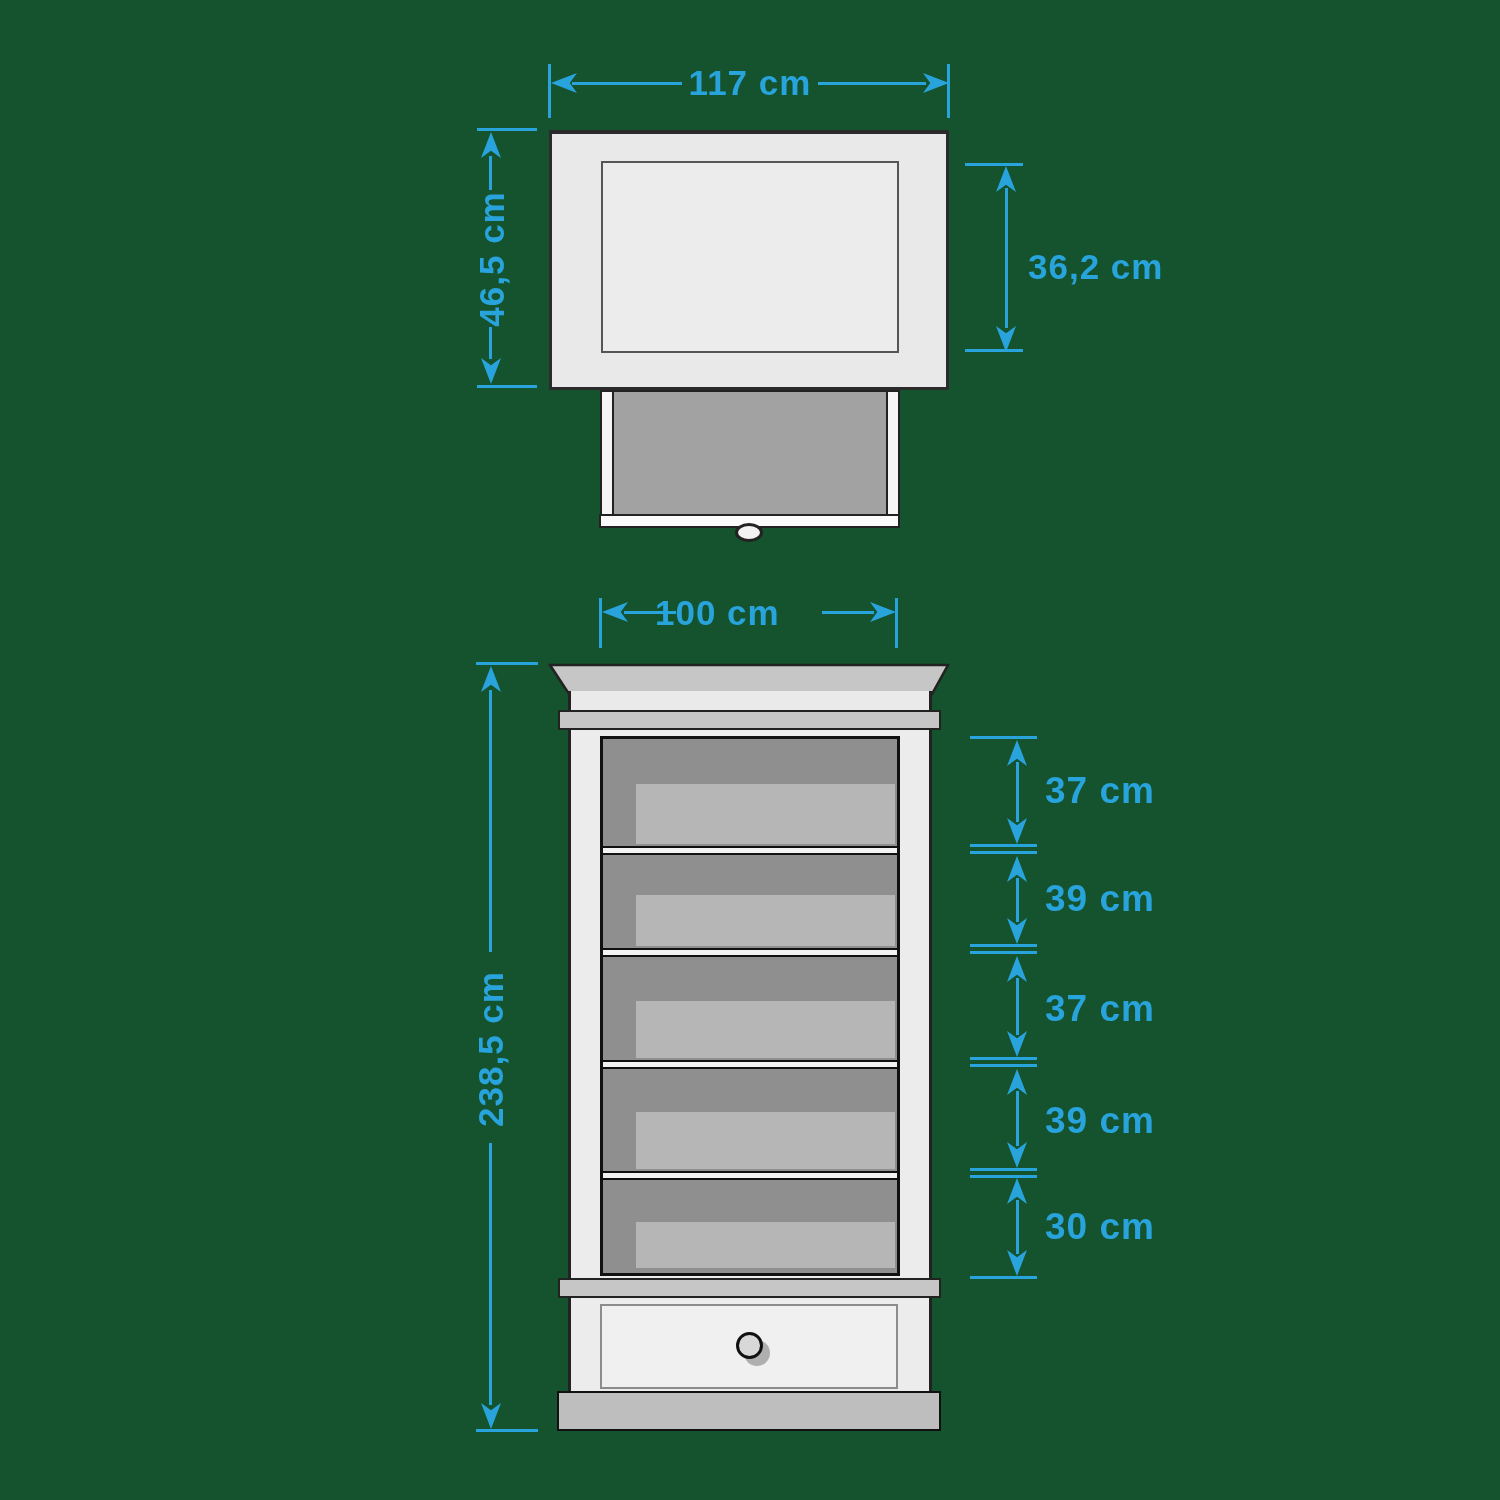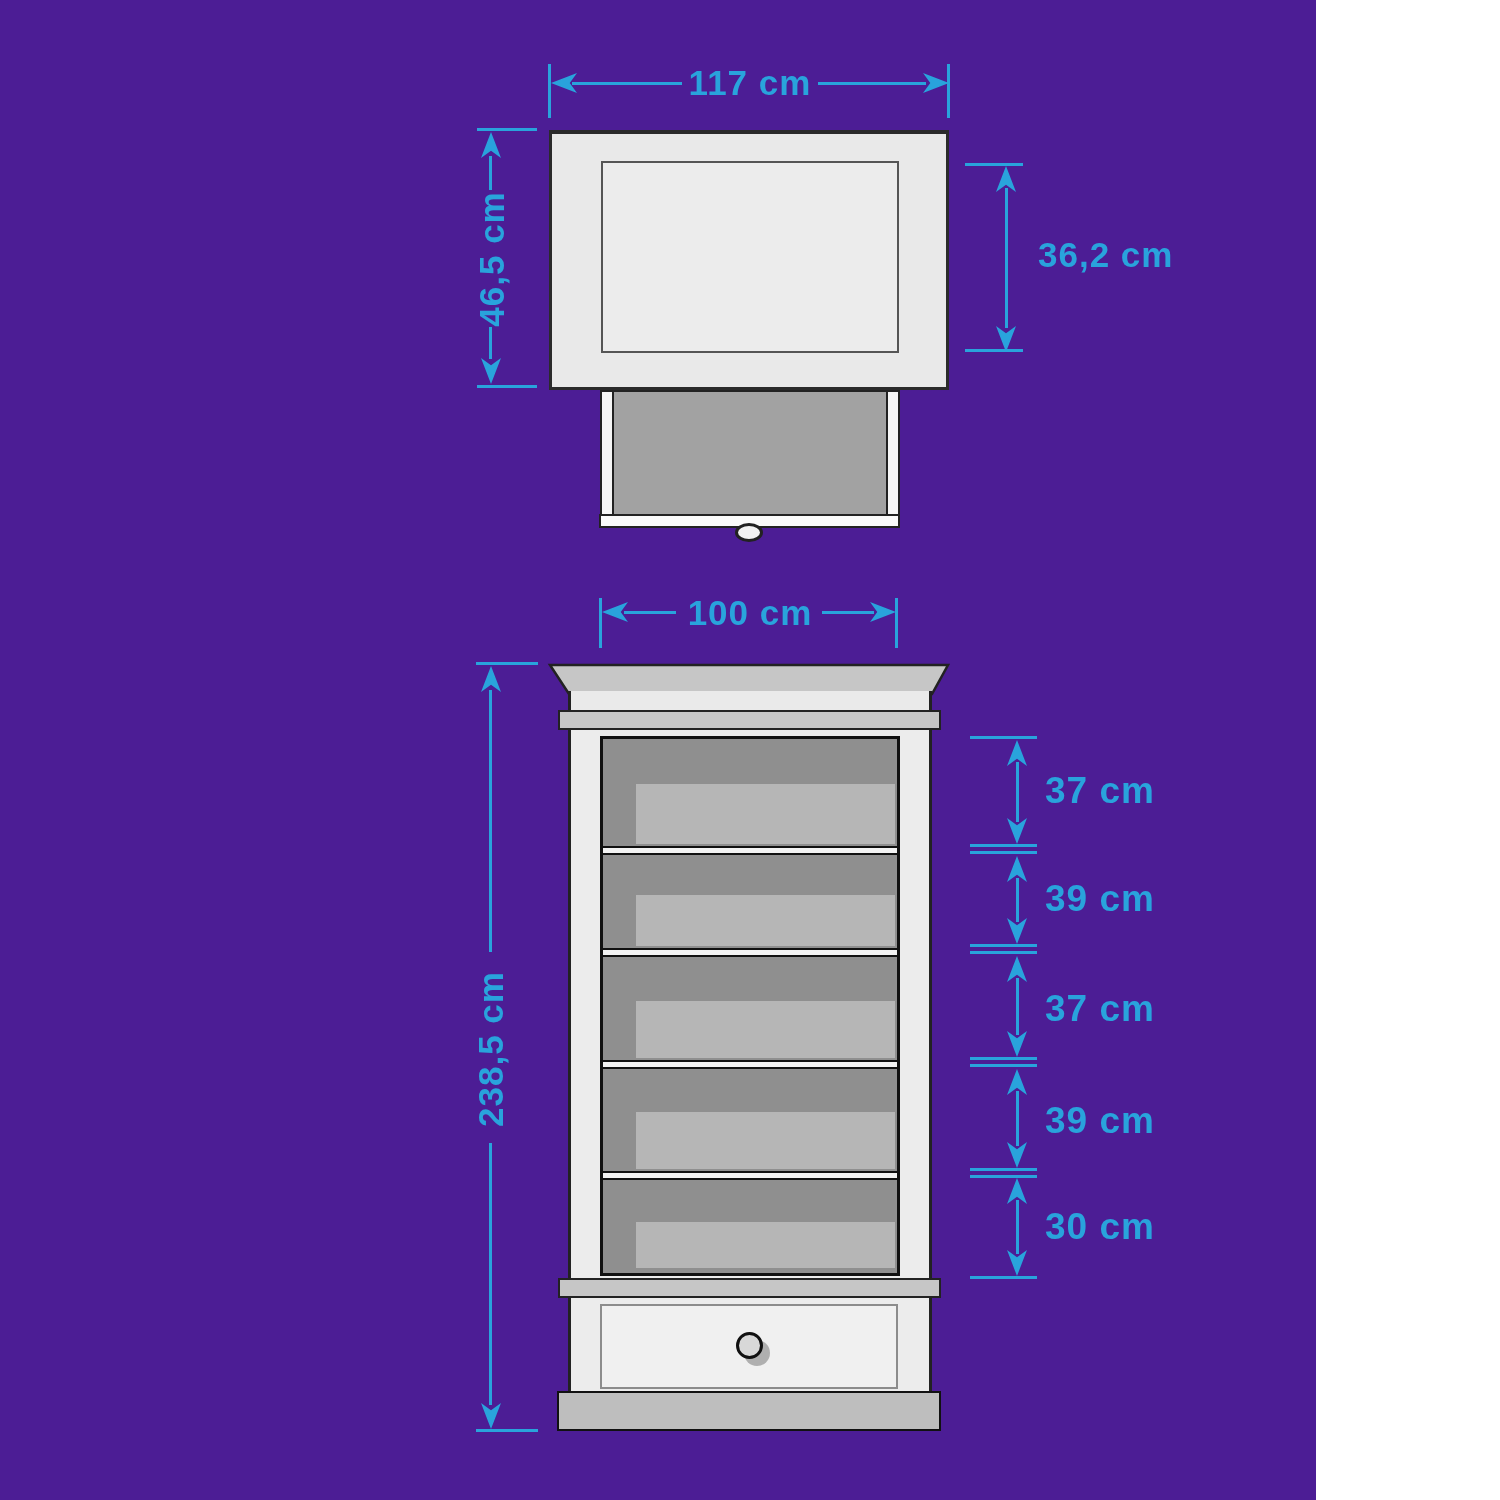--- a/index.html
+++ b/index.html
@@ -1,19 +1,19 @@
 <!DOCTYPE html>
 <html style="--accent: #29A3DC;"><head>
 <meta charset="utf-8">
 <style>
   html,body{margin:0;padding:0;background:#fff;}
   .canvas{
     position:relative;
-    width:1316px;height:1500px;
-    background:#4c1d95;
+    width:1500px;height:1500px;
+    background:#14532d;
     font-family:"Liberation Sans", sans-serif;
     overflow:hidden;
   }
   .abs{position:absolute;box-sizing:border-box;}
 
   
   .dimlabel{
     position:absolute;box-sizing:border-box;
     color:var(--accent,#29A3DC);
     font-weight:bold;font-size:35px;line-height:46px;
@@ -76,21 +76,21 @@
     <div class="dline-v" style="left:489px;top:327px;height:32px;"></div>
     <div class="ah down" style="left:481px;top:358px;"></div>
   </div>
 
   <div>
     <div class="tick-h" style="left:965px;top:163px;width:58px;"></div>
     <div class="tick-h" style="left:965px;top:349px;width:58px;"></div>
     <div class="ah up" style="left:996px;top:166px;"></div>
     <div class="dline-v" style="left:1005px;top:188px;height:140px;"></div>
     <div class="ah down" style="left:996px;top:326px;"></div>
-    <div class="dimlabel" style="left:1028px;top:232px;margin-left:10px;">36,2 cm</div>
+    <div class="dimlabel" style="left:1028px;top:244px;">36,2 cm</div>
   </div>
 
   <div>
 
     <div class="abs" style="left:568px;top:728px;width:364px;height:665px;background:#ECECEC;border-left:3px solid #222;border-right:3px solid #222;"></div>
 
     <svg class="abs" style="left:545px;top:662px;" width="410" height="36" viewBox="0 0 410 36">
       <polygon points="5,3 403,3 387,32 24,32" fill="#C6C6C6" stroke="#222" stroke-width="2.5"></polygon>
     </svg>
 
@@ -117,21 +117,21 @@
     <div class="abs" style="left:736px;top:1332px;width:27px;height:27px;background:#D8D8D8;border:3px solid #111;border-radius:50%;"></div>
 
     <div class="abs" style="left:557px;top:1391px;width:384px;height:40px;background:#BEBEBE;border:2.5px solid #111;"></div>
   </div>
 
   <div>
     <div class="tick-v" style="left:599px;top:598px;height:50px;"></div>
     <div class="tick-v" style="left:895px;top:598px;height:50px;"></div>
     <div class="ah left" style="left:602px;top:602px;"></div>
     <div class="dline-h" style="left:624px;top:611px;width:52px;"></div>
-    <div class="dimlabel" style="left:655px;top:590px;width:190px;text-align:center;">100 cm</div>
+    <div class="dimlabel" style="left:655px;top:590px;width:190px;text-align:left;">100 cm</div>
     <div class="dline-h" style="left:822px;top:611px;width:52px;"></div>
     <div class="ah right" style="left:870px;top:602px;"></div>
   </div>
 
   <div>
     <div class="tick-h" style="left:476px;top:662px;width:62px;"></div>
     <div class="tick-h" style="left:476px;top:1429px;width:62px;"></div>
     <div class="ah up" style="left:481px;top:666px;"></div>
     <div class="dline-v" style="left:489px;top:690px;height:262px;"></div>
     <div class="dimlabel rot" style="left:316px;top:1026px;width:350px;">238,5 cm</div>

